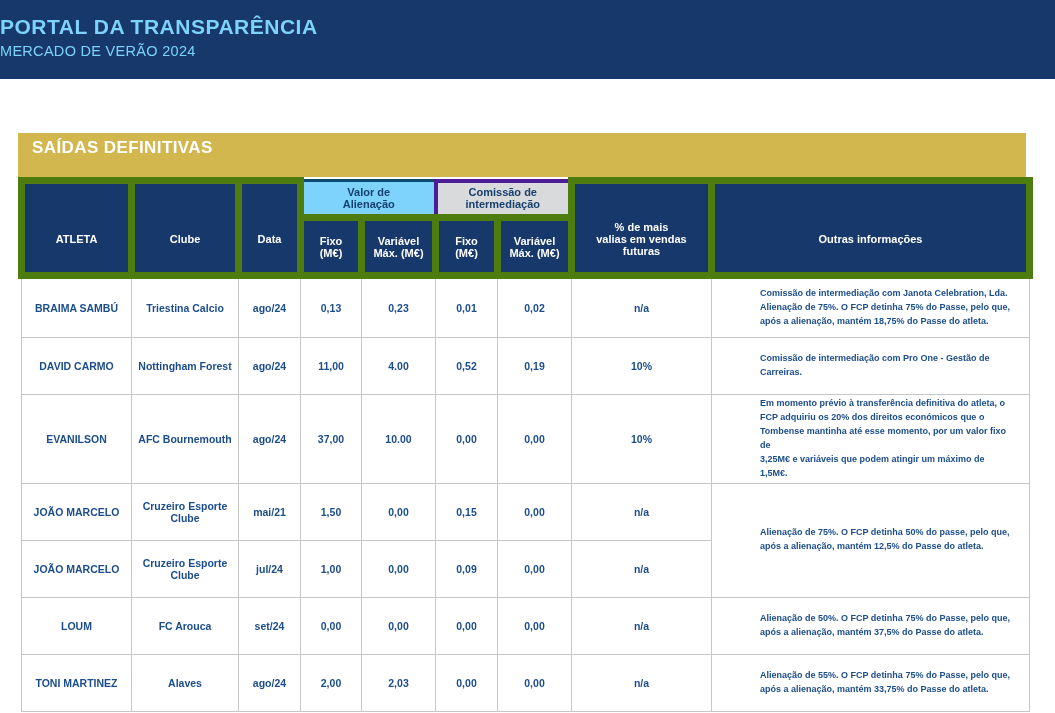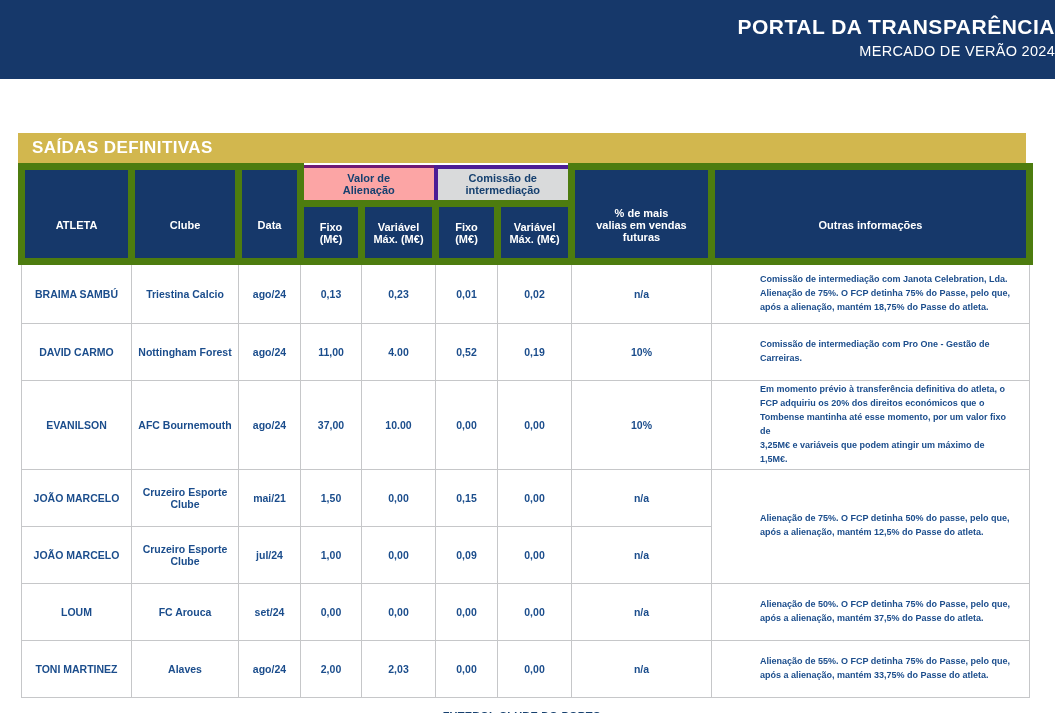--- a/index.html
+++ b/index.html
@@ -1,44 +1,44 @@
 <!DOCTYPE html>
 <html><head>
 <meta charset="utf-8">
 <style>
   html,body{margin:0;padding:0;}
   body{
     width:1055px;height:713px;background:#ffffff;overflow:hidden;
     font-family:"Liberation Sans",sans-serif;
   }
   
-  .banner{height:79px;background:#16386A;color:#ffffff;text-align:right;}
+  .banner{height:79px;background:#16386A;color:#7dd3fc;text-align:left;}
   .banner-title{padding-top:15px;font-size:21px;font-weight:bold;letter-spacing:.5px;}
   .banner-subtitle{margin-top:4px;font-size:14.5px;font-weight:normal;letter-spacing:.3px;}
 
   .content{margin:54px 0 0 18px;width:1008px;}
 
   
   .section-bar{
-    height:30px;background:#D2B74E;color:#fff;font-size:17px;font-weight:bold;
+    height:44px;background:#D2B74E;color:#fff;font-size:17px;font-weight:bold;
     line-height:30px;padding-left:14px;box-sizing:border-box;letter-spacing:.4px;
   }
 
   table{border-collapse:collapse;table-layout:fixed;width:1008px;}
   thead tr:nth-child(1){height:37px;}
   thead tr:nth-child(2){height:58px;}
   tbody tr:nth-child(1){height:62px;}
   tbody tr:nth-child(2){height:57px;}
   tbody tr:nth-child(3){height:60px;}
   tbody tr:nth-child(4),tbody tr:nth-child(5),
   tbody tr:nth-child(6),tbody tr:nth-child(7){height:57px;}
 
   th{font-size:11px;font-weight:bold;text-align:center;vertical-align:middle;padding:0;}
   .th-navy{background:#16386A;color:#ffffff;border:7px solid #4d7c0f;}
-  .th-gray{background:#fca5a5;color:#16406F;border:3px solid #701a75;}
+  .th-gray{background:#7dd3fc;color:#16406F;border:3px solid #0c4a6e;}
   .th-lightgray{background:#D9DADB;color:#16406F;border:4px solid #4c1d95;}
   .th-span{padding-top:22px;}
   .pre{white-space:pre-line;}
 
   tbody td{
     border:1px solid #C6C7C9;background:#fff;color:#1B4D8C;font-weight:bold;
     font-size:10.5px;text-align:center;vertical-align:middle;padding:2px;
   }
   td.info-cell{
     font-size:9px;text-align:left;padding-left:48px;padding-right:18px;

